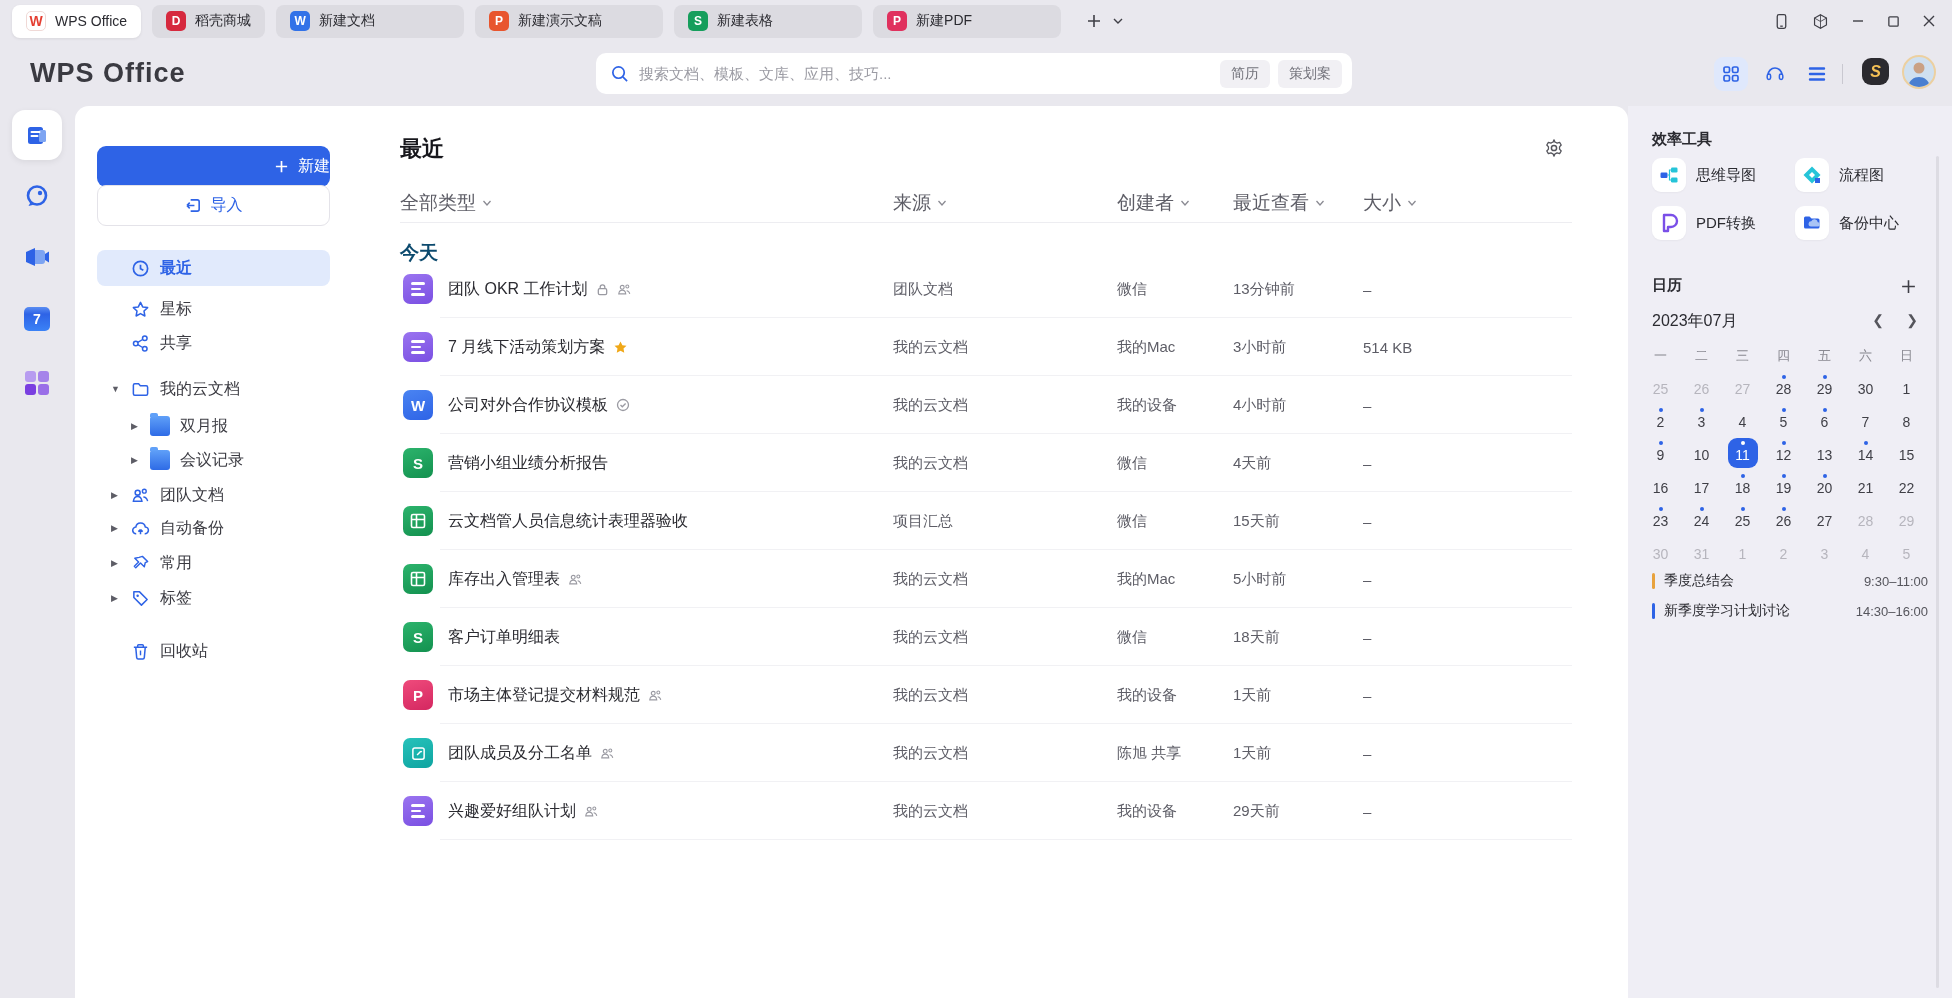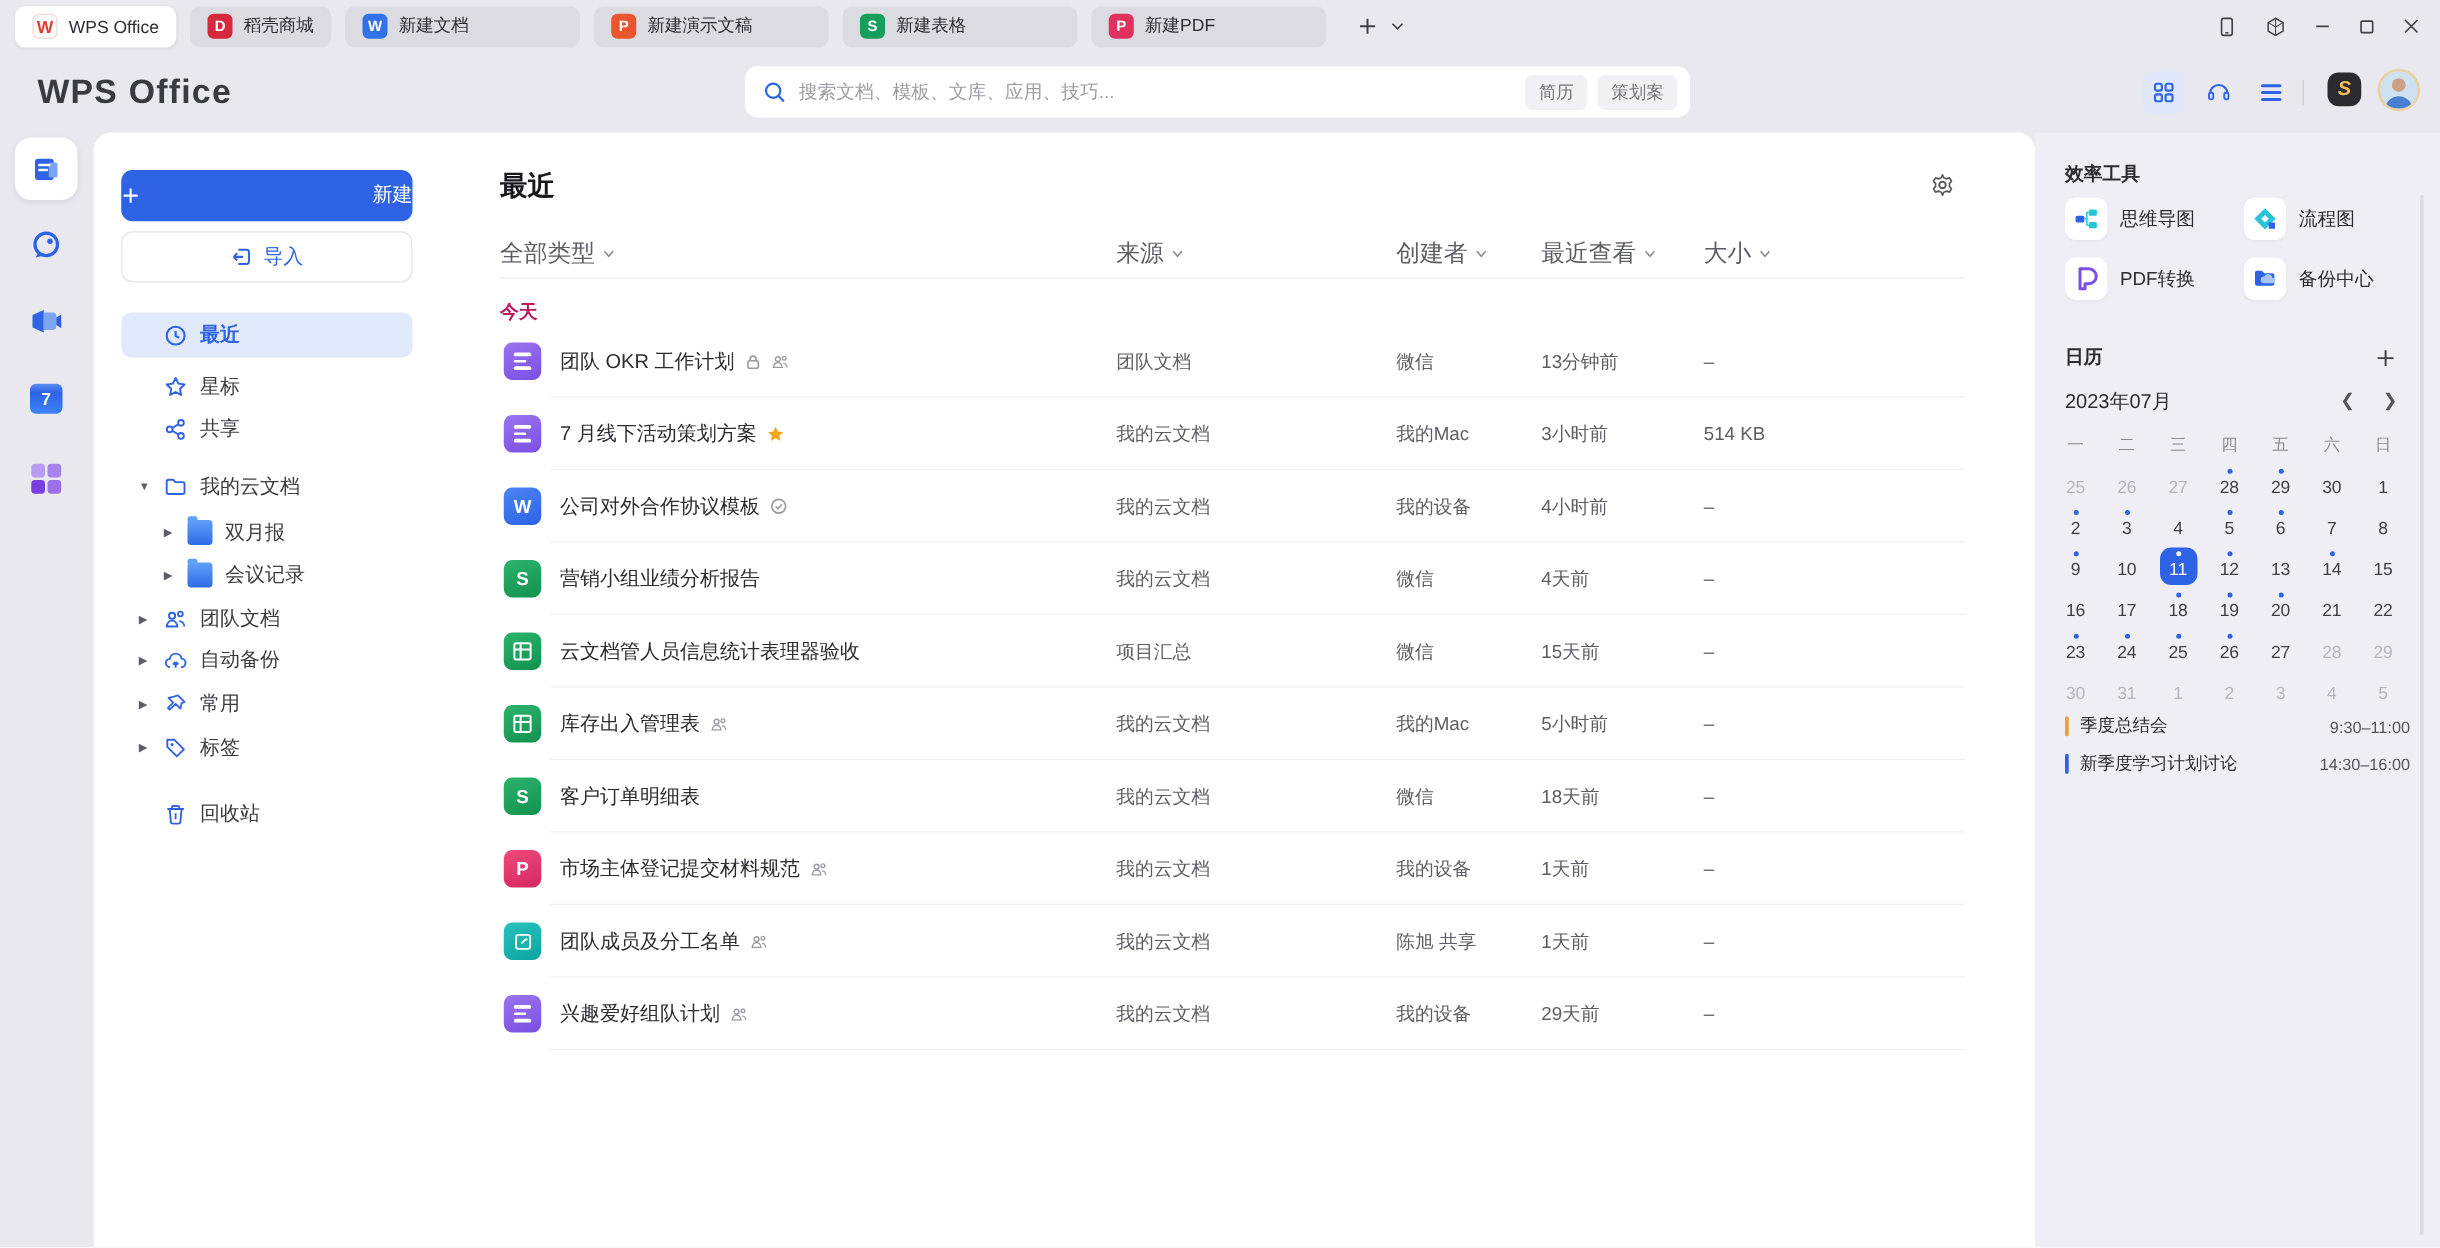--- a/index.html
+++ b/index.html
@@ -42,40 +42,40 @@
   .rail-item.active { background:#fff; box-shadow:0 2px 6px rgba(0,0,0,.07); }
   .cal7 { width:26px; height:24px; background:linear-gradient(180deg,#5a8df2,#2e63e6 30%,#3b82f6); border-radius:5px; color:#fff; font-size:14px; font-weight:bold; display:flex; align-items:center; justify-content:center; }
   .appsq { width:24px; height:24px; display:grid; grid-template-columns:11px 11px; grid-template-rows:11px 11px; gap:2px; }
   .appsq span { border-radius:3px; }
 
   
   .card { position:absolute; left:75px; top:106px; width:1553px; bottom:0; background:#fff; border-radius:14px 14px 0 0; }
 
   
   .side { position:absolute; left:0; top:0; width:280px; bottom:0; }
-  .btn-new { position:absolute; left:22px; top:30px; width:233px; height:41px; background:#2e63e6; border-radius:9px; color:#fff; font-size:16px; display:flex; align-items:center; justify-content:space-between; gap:9px; cursor:pointer; }
+  .btn-new { position:absolute; left:22px; top:40px; width:233px; height:41px; background:#2e63e6; border-radius:9px; color:#fff; font-size:16px; display:flex; align-items:center; justify-content:flex-end; gap:9px; cursor:pointer; }
   .btn-import { position:absolute; left:22px; top:79px; width:233px; height:41px; background:#fff; border:1px solid #e4e3e9; border-radius:9px; color:#2e63e6; font-size:16px; display:flex; align-items:center; justify-content:center; gap:9px; cursor:pointer; }
   .side-item { position:absolute; left:22px; width:233px; height:36px; display:flex; align-items:center; font-size:16px; color:#3b3b42; border-radius:8px; cursor:pointer; }
   .side-item .arr { width:10px; margin-left:14px; color:#5d5d66; font-size:9px; flex:0 0 auto; }
   .side-item .arr.none { visibility:hidden; }
   .side-item .sicon { width:20px; height:20px; margin-left:9px; margin-right:10px; color:#2e63e6; flex:0 0 auto; display:flex; align-items:center; justify-content:center; }
   .side-item.child .arr { margin-left:34px; }
   .side-item.active { background:#e1eafc; color:#2e63e6; font-weight:bold; }
   .ffold { width:18px; height:14px; background:linear-gradient(180deg,#60a0f8,#2e6be6); border-radius:3px; position:relative; }
   .ffold::before { content:""; position:absolute; top:-3px; left:0; width:8px; height:4px; background:#60a0f8; border-radius:2px 2px 0 0; }
 
   
   .main { position:absolute; left:325px; top:0; width:1172px; bottom:0; }
   .main-title { position:absolute; left:0; top:28px; font-size:22px; font-weight:bold; color:#17171c; }
   .gear { position:absolute; right:8px; top:32px; color:#55555c; cursor:pointer; }
   .filterrow { position:absolute; left:0; top:84px; width:100%; display:grid; grid-template-columns:493px 224px 116px 130px 1fr; font-size:19px; color:#5d5d66; }
   .filteritem { display:flex; align-items:center; gap:6px; cursor:pointer; }
   .filteritem svg { color:#8a8a92; }
   .hr { position:absolute; left:0; right:0; top:116px; height:1px; background:#ededf1; }
-  .group-label { position:absolute; left:0; top:134px; font-size:15px; font-weight:bold; color:#be185d; }
+  .group-label { position:absolute; left:0; top:134px; font-size:19px; font-weight:bold; color:#0c4a6e; }
   .rows { position:absolute; left:0; right:0; top:154px; }
   .frow { position:relative; height:58px; display:grid; grid-template-columns:48px 445px 224px 116px 130px 1fr; align-items:center; cursor:pointer; }
   .frow::after { content:""; position:absolute; left:40px; right:0; bottom:0; height:1px; background:#f1f1f4; }
   .ficon { width:30px; height:30px; border-radius:7px; margin-left:3px; display:flex; align-items:center; justify-content:center; color:#fff; font-size:15px; font-weight:bold; }
   .ficon.purple { background:linear-gradient(160deg,#9a74f0,#7a4fe2); }
   .ficon.blue { background:linear-gradient(160deg,#4a84f2,#2e63e6); }
   .ficon.green { background:linear-gradient(160deg,#2cb36c,#13914f); }
   .ficon.pink { background:linear-gradient(160deg,#ef4b7c,#d42760); }
   .ficon.teal { background:linear-gradient(160deg,#27c2bb,#0ea4a0); }
   .doclines { width:14px; height:16px; display:flex; flex-direction:column; justify-content:space-around; }

